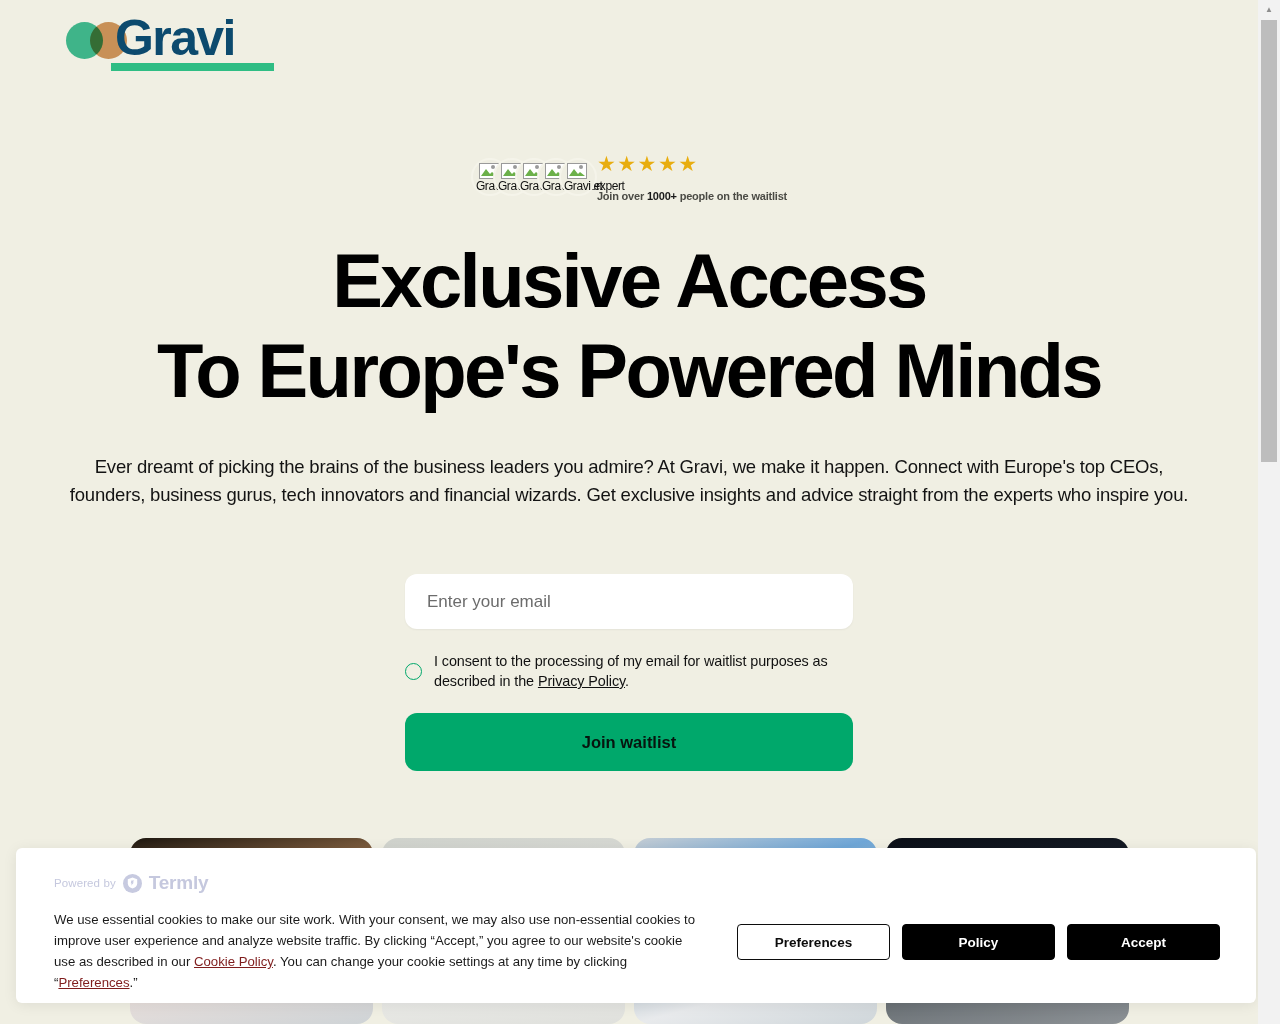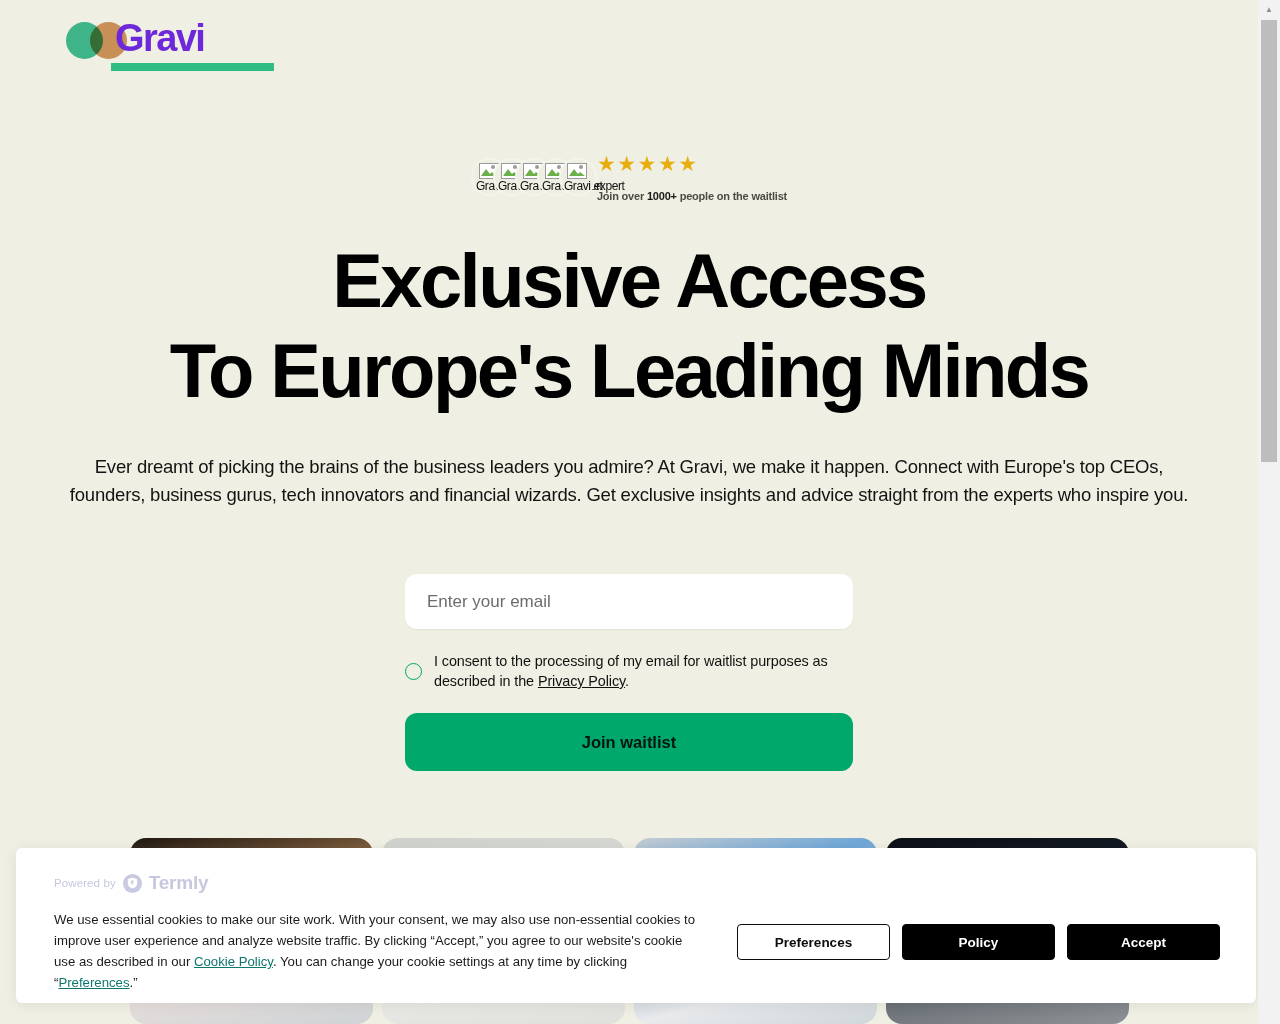--- a/index.html
+++ b/index.html
@@ -54,24 +54,24 @@
     position: absolute;
     top: 2px;
     width: 37px;
     height: 37px;
     border-radius: 50%;
   }
   .logo-circle.green { left: 0; background: #3fb489; }
   .logo-circle.orange { left: 24px; background: #d59a62; mix-blend-mode: multiply; }
 
   .logo-word {
-    font-size: 38px;
+    font-size: 50px;
     font-weight: 700;
     letter-spacing: -1.6px;
-    color: #6d28d9;
+    color: #0c4a6e;
     line-height: 1;
     margin-left: -13px;
     position: relative;
     top: -2px;
   }
   .logo-underline {
     position: absolute;
     left: 45px;
     bottom: -6px;
     width: 163px;
@@ -319,21 +319,21 @@
   }
 
   .cookie-text {
     margin-top: 15px;
     font-size: 13.2px;
     line-height: 21px;
     color: #1b1b1b;
     width: 648px;
   }
   .cookie-text a {
-    color: #0f766e;
+    color: #7f1d1d;
     text-decoration: underline;
   }
 
   .cookie-actions {
     display: flex;
     align-items: center;
     gap: 12px;
     margin-left: auto;
     margin-top: 52px;
   }
@@ -449,21 +449,21 @@
       </div>
 
       <div class="rating-block">
         <div class="stars">★★★★★</div>
         <div class="waitlist-line"><span>Join over </span><b>1000+</b><span> people on the waitlist</span></div>
       </div>
     </div>
 
     <h1 class="headline">
       <span class="l1">Exclusive Access</span>
-      <span class="l2">To Europe's Leading Minds</span>
+      <span class="l2">To Europe's Powered Minds</span>
     </h1>
 
     <p class="subcopy">Ever dreamt of picking the brains of the business leaders you admire? At Gravi, we make it happen. Connect with Europe's top CEOs, founders, business gurus, tech innovators and financial wizards. Get exclusive insights and advice straight from the experts who inspire you.</p>
 
     <div class="signup">
       <input class="email-input" type="email" placeholder="Enter your email" style="">
 
       <div class="consent-row">
         <span class="consent-box"></span>
         <span class="consent-text"><span>I consent to the processing of my email for waitlist purposes as described in the </span><a href="#">Privacy Policy</a><span>.</span></span>

